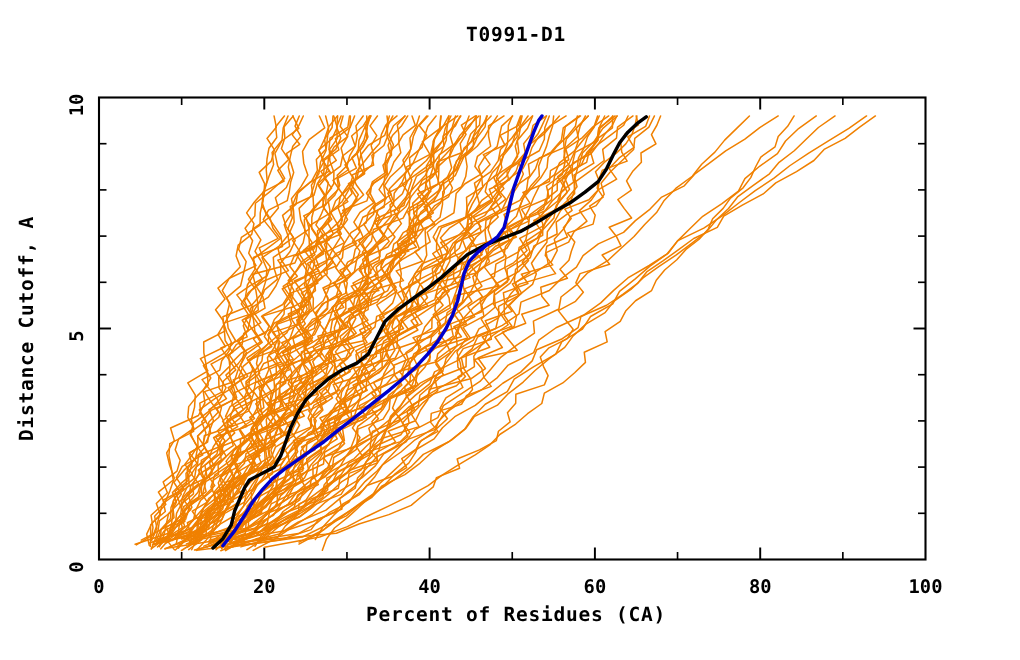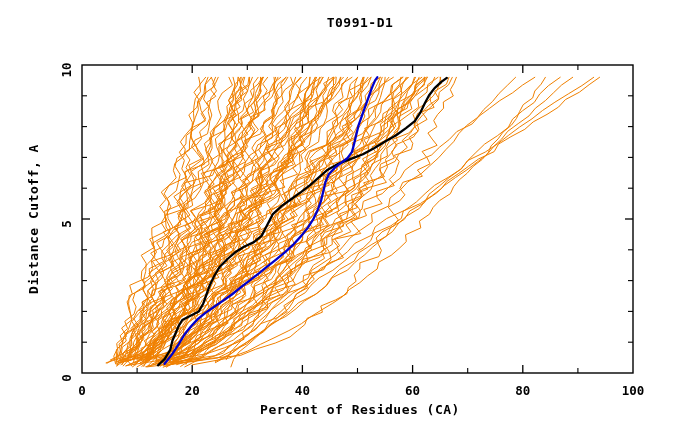--- a/index.html
+++ b/index.html
@@ -2,21 +2,21 @@
 <html><head>
 <meta charset="utf-8">
 <title>T0991-D1</title>
 <style>
   html,body{margin:0;padding:0;background:#ffffff;}
   body{
     width:680px;height:440px;overflow:hidden;position:relative;
     font-family:"DejaVu Sans Mono","Liberation Mono",monospace;
     color:#000000;
   }
-  #plot-root{position:absolute;left:16px;top:0;width:640px;height:440px;}
+  #plot-root{position:absolute;left:0;top:0;width:640px;height:440px;}
   svg#figure{display:block;width:680px;height:440px;}
 
   text{font-family:"DejaVu Sans Mono","Liberation Mono",monospace;fill:#000000;}
   .title-text{font-size:13px;font-weight:bold;letter-spacing:0.5px;}
   .axis-label{font-size:13px;font-weight:bold;letter-spacing:0.5px;}
   .tick-label{font-size:12.5px;font-weight:bold;}
 
   .frame{fill:none;stroke:#000000;stroke-width:1.4;}
   .tick{stroke:#000000;stroke-width:1.3;}
   .tick-minor{stroke:#000000;stroke-width:1.1;}

